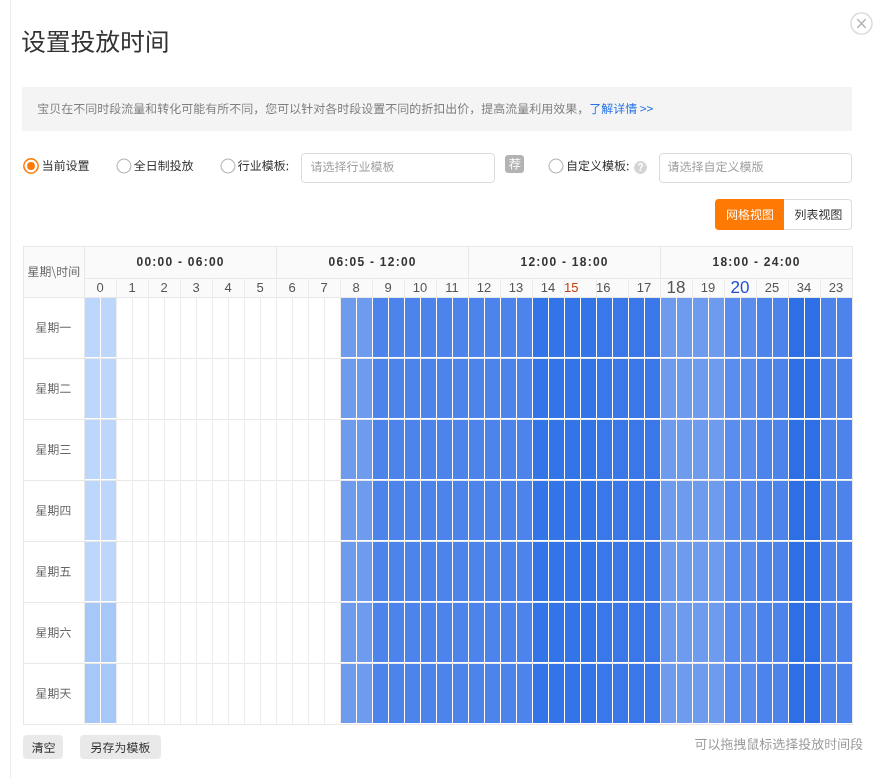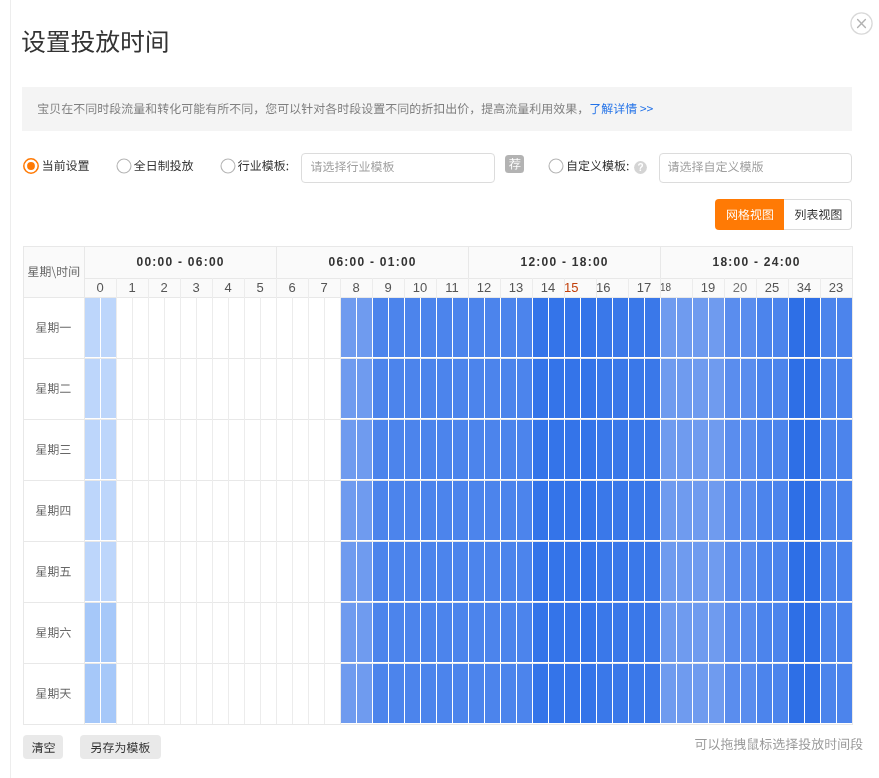--- a/index.html
+++ b/index.html
@@ -61,44 +61,44 @@
 <div class="abs" style="left:715px;top:199px;width:69px;height:31px;background:#ff7a05;border-radius:4px 0 0 4px"></div>
 <svg style="position:absolute;left:726.5px;top:209.0px;overflow:visible" width="45.9" height="11.1" viewBox="1.06 -10.09 45.95 11.06">
     <path d="M2.3 -6.4C2.9 -5.8 3.5 -5.0 4.0 -4.2C3.5 -2.9 2.9 -1.9 2.1 -1.1C2.3 -0.9 2.6 -0.7 2.8 -0.6C3.5 -1.3 4.1 -2.3 4.5 -3.4C4.9 -2.9 5.3 -2.3 5.5 -1.9L6.1 -2.5C5.8 -3.0 5.4 -3.6 4.9 -4.3C5.2 -5.3 5.5 -6.4 5.7 -7.6L4.8 -7.7C4.7 -6.8 4.5 -5.9 4.3 -5.1C3.8 -5.8 3.3 -6.4 2.9 -6.9ZM5.8 -6.4C6.3 -5.8 6.9 -5.0 7.4 -4.2C7.0 -2.9 6.3 -1.8 5.4 -1.0C5.6 -0.9 6.0 -0.6 6.1 -0.5C6.9 -1.2 7.5 -2.2 8.0 -3.4C8.4 -2.7 8.7 -2.1 9.0 -1.5L9.6 -2.1C9.3 -2.7 8.9 -3.5 8.3 -4.3C8.6 -5.3 8.9 -6.4 9.1 -7.6L8.2 -7.7C8.1 -6.8 7.9 -5.9 7.7 -5.1C7.3 -5.7 6.8 -6.3 6.4 -6.9ZM1.1 -9.4V0.9H2.0V-8.5H10.1V-0.2C10.1 -0.0 10.0 0.0 9.8 0.0C9.5 0.1 8.7 0.1 8.0 0.0C8.1 0.3 8.2 0.7 8.3 0.9C9.4 0.9 10.0 0.9 10.4 0.8C10.8 0.6 11.0 0.3 11.0 -0.2V-9.4Z M18.9 -8.0H21.5C21.2 -7.2 20.7 -6.6 20.1 -6.0C19.5 -6.5 19.1 -7.2 18.8 -7.8ZM14.4 -10.1V-7.5H12.6V-6.7H14.3C13.9 -5.0 13.1 -3.1 12.3 -2.1C12.5 -1.9 12.7 -1.5 12.8 -1.3C13.4 -2.1 14.0 -3.4 14.4 -4.8V0.9H15.3V-5.1C15.6 -4.6 16.1 -3.9 16.3 -3.6L16.8 -4.3C16.6 -4.6 15.6 -5.8 15.3 -6.1V-6.7H16.6L16.4 -6.4C16.6 -6.3 16.9 -6.0 17.1 -5.8C17.5 -6.2 17.9 -6.6 18.3 -7.1C18.6 -6.5 19.0 -5.9 19.5 -5.4C18.5 -4.5 17.3 -3.9 16.1 -3.5C16.3 -3.3 16.5 -3.0 16.6 -2.8C16.9 -2.9 17.2 -3.0 17.5 -3.1V1.0H18.4V0.4H21.7V0.9H22.6V-3.2L23.2 -3.0C23.3 -3.3 23.5 -3.6 23.7 -3.8C22.5 -4.1 21.5 -4.7 20.7 -5.4C21.6 -6.3 22.2 -7.3 22.7 -8.6L22.1 -8.8L21.9 -8.8H19.3C19.5 -9.1 19.7 -9.5 19.8 -9.9L19.0 -10.1C18.5 -8.9 17.7 -7.7 16.8 -6.8V-7.5H15.3V-10.1ZM18.4 -0.3V-2.7H21.7V-0.3ZM18.1 -3.4C18.8 -3.8 19.5 -4.3 20.1 -4.8C20.7 -4.3 21.4 -3.8 22.2 -3.4Z M29.4 -9.5V-3.1H30.3V-8.7H34.0V-3.1H34.9V-9.5ZM25.8 -9.6C26.3 -9.2 26.7 -8.5 27.0 -8.1L27.7 -8.6C27.5 -9.0 27.0 -9.6 26.5 -10.1ZM31.6 -7.8V-5.4C31.6 -3.6 31.3 -1.3 28.2 0.3C28.4 0.4 28.7 0.8 28.8 1.0C30.6 0.0 31.6 -1.3 32.1 -2.6V-0.2C32.1 0.6 32.4 0.8 33.2 0.8H34.3C35.3 0.8 35.5 0.3 35.6 -1.6C35.4 -1.7 35.1 -1.8 34.8 -2.0C34.8 -0.2 34.7 0.1 34.3 0.1H33.3C33.0 0.1 32.9 0.0 32.9 -0.3V-3.3H32.3C32.5 -4.0 32.5 -4.8 32.5 -5.4V-7.8ZM24.8 -8.0V-7.2H27.7C27.0 -5.7 25.7 -4.2 24.5 -3.3C24.6 -3.2 24.8 -2.7 24.9 -2.4C25.4 -2.8 25.8 -3.2 26.3 -3.7V0.9H27.1V-4.2C27.6 -3.7 28.1 -3.0 28.3 -2.6L28.9 -3.3C28.7 -3.6 27.8 -4.6 27.4 -5.1C27.9 -5.9 28.4 -6.8 28.8 -7.7L28.3 -8.1L28.1 -8.0Z M40.5 -3.3C41.5 -3.1 42.7 -2.7 43.4 -2.4L43.7 -3.0C43.1 -3.3 41.8 -3.7 40.9 -3.9ZM39.3 -1.8C41.0 -1.6 43.0 -1.1 44.2 -0.7L44.6 -1.4C43.4 -1.8 41.3 -2.3 39.7 -2.4ZM37.0 -9.6V1.0H37.9V0.5H46.1V1.0H47.0V-9.6ZM37.9 -0.3V-8.7H46.1V-0.3ZM41.0 -8.5C40.4 -7.5 39.3 -6.6 38.3 -6.0C38.5 -5.8 38.8 -5.6 38.9 -5.4C39.3 -5.7 39.7 -6.0 40.0 -6.3C40.4 -5.9 40.8 -5.5 41.3 -5.2C40.3 -4.7 39.2 -4.4 38.1 -4.2C38.2 -4.0 38.4 -3.6 38.5 -3.4C39.7 -3.7 41.0 -4.1 42.1 -4.8C43.1 -4.2 44.2 -3.8 45.4 -3.6C45.5 -3.8 45.7 -4.1 45.9 -4.2C44.8 -4.4 43.8 -4.8 42.8 -5.2C43.7 -5.8 44.5 -6.5 45.0 -7.3L44.5 -7.6L44.3 -7.5H41.2C41.4 -7.8 41.6 -8.0 41.7 -8.2ZM40.5 -6.8 40.6 -6.8H43.7C43.3 -6.4 42.7 -6.0 42.1 -5.6C41.5 -5.9 40.9 -6.3 40.5 -6.8Z" fill="#ffffff"></path>
   </svg>
 <div class="abs" style="left:784px;top:199px;width:68px;height:31px;background:#fff;border:1px solid #dcdcdc;border-left:none;border-radius:0 4px 4px 0"></div>
 <svg style="position:absolute;left:794.8px;top:208.9px;overflow:visible" width="46.4" height="11.1" viewBox="0.64 -10.08 46.37 11.10">
     <path d="M7.7 -8.7V-2.0H8.6V-8.7ZM10.2 -10.0V-0.2C10.2 -0.0 10.1 0.0 9.9 0.0C9.7 0.1 9.1 0.1 8.4 0.0C8.6 0.3 8.7 0.7 8.7 0.9C9.7 0.9 10.2 0.9 10.6 0.8C10.9 0.6 11.1 0.3 11.1 -0.2V-10.0ZM2.2 -3.6C2.8 -3.2 3.5 -2.6 4.0 -2.2C3.2 -1.0 2.1 -0.2 0.9 0.3C1.1 0.4 1.4 0.8 1.5 1.0C4.0 -0.1 5.9 -2.5 6.5 -6.6L5.9 -6.8L5.8 -6.8H3.1C3.3 -7.3 3.4 -7.9 3.6 -8.6H6.9V-9.4H0.7V-8.6H2.7C2.3 -6.7 1.6 -5.0 0.6 -3.9C0.8 -3.8 1.2 -3.5 1.3 -3.3C1.9 -4.0 2.4 -4.9 2.8 -5.9H5.5C5.3 -4.8 4.9 -3.8 4.5 -3.0C4.0 -3.4 3.3 -3.9 2.7 -4.3Z M15.0 0.9C15.3 0.8 15.7 0.6 19.1 -0.5C19.0 -0.6 19.0 -1.0 18.9 -1.2L16.0 -0.4V-3.0C16.7 -3.5 17.4 -4.0 17.9 -4.6C18.8 -2.1 20.5 -0.3 23.0 0.6C23.1 0.3 23.4 -0.0 23.6 -0.2C22.4 -0.6 21.4 -1.2 20.6 -1.9C21.3 -2.4 22.2 -3.0 22.9 -3.6L22.2 -4.2C21.6 -3.6 20.8 -3.0 20.1 -2.5C19.5 -3.1 19.1 -3.8 18.8 -4.6H23.2V-5.4H18.4V-6.5H22.3V-7.2H18.4V-8.2H22.8V-9.0H18.4V-10.1H17.5V-9.0H13.3V-8.2H17.5V-7.2H13.9V-6.5H17.5V-5.4H12.8V-4.6H16.8C15.6 -3.6 13.9 -2.7 12.4 -2.2C12.6 -2.0 12.9 -1.7 13.0 -1.5C13.7 -1.7 14.4 -2.0 15.1 -2.4V-0.7C15.1 -0.2 14.8 0.0 14.6 0.1C14.8 0.3 15.0 0.7 15.0 0.9Z M29.4 -9.5V-3.1H30.3V-8.7H34.0V-3.1H34.9V-9.5ZM25.8 -9.6C26.3 -9.2 26.7 -8.5 27.0 -8.1L27.7 -8.6C27.5 -9.0 27.0 -9.6 26.5 -10.1ZM31.6 -7.8V-5.4C31.6 -3.6 31.3 -1.3 28.2 0.3C28.4 0.4 28.7 0.8 28.8 1.0C30.6 0.0 31.6 -1.3 32.1 -2.6V-0.2C32.1 0.6 32.4 0.8 33.2 0.8H34.3C35.3 0.8 35.5 0.3 35.6 -1.6C35.4 -1.7 35.1 -1.8 34.8 -2.0C34.8 -0.2 34.7 0.1 34.3 0.1H33.3C33.0 0.1 32.9 0.0 32.9 -0.3V-3.3H32.3C32.5 -4.0 32.5 -4.8 32.5 -5.4V-7.8ZM24.8 -8.0V-7.2H27.7C27.0 -5.7 25.7 -4.2 24.5 -3.3C24.6 -3.2 24.8 -2.7 24.9 -2.4C25.4 -2.8 25.8 -3.2 26.3 -3.7V0.9H27.1V-4.2C27.6 -3.7 28.1 -3.0 28.3 -2.6L28.9 -3.3C28.7 -3.6 27.8 -4.6 27.4 -5.1C27.9 -5.9 28.4 -6.8 28.8 -7.7L28.3 -8.1L28.1 -8.0Z M40.5 -3.3C41.5 -3.1 42.7 -2.7 43.4 -2.4L43.7 -3.0C43.1 -3.3 41.8 -3.7 40.9 -3.9ZM39.3 -1.8C41.0 -1.6 43.0 -1.1 44.2 -0.7L44.6 -1.4C43.4 -1.8 41.3 -2.3 39.7 -2.4ZM37.0 -9.6V1.0H37.9V0.5H46.1V1.0H47.0V-9.6ZM37.9 -0.3V-8.7H46.1V-0.3ZM41.0 -8.5C40.4 -7.5 39.3 -6.6 38.3 -6.0C38.5 -5.8 38.8 -5.6 38.9 -5.4C39.3 -5.7 39.7 -6.0 40.0 -6.3C40.4 -5.9 40.8 -5.5 41.3 -5.2C40.3 -4.7 39.2 -4.4 38.1 -4.2C38.2 -4.0 38.4 -3.6 38.5 -3.4C39.7 -3.7 41.0 -4.1 42.1 -4.8C43.1 -4.2 44.2 -3.8 45.4 -3.6C45.5 -3.8 45.7 -4.1 45.9 -4.2C44.8 -4.4 43.8 -4.8 42.8 -5.2C43.7 -5.8 44.5 -6.5 45.0 -7.3L44.5 -7.6L44.3 -7.5H41.2C41.4 -7.8 41.6 -8.0 41.7 -8.2ZM40.5 -6.8 40.6 -6.8H43.7C43.3 -6.4 42.7 -6.0 42.1 -5.6C41.5 -5.9 40.9 -6.3 40.5 -6.8Z" fill="#333333"></path>
   </svg>
 <div class="abs" style="left:23px;top:246px;width:829px;height:51px;background:#fafafa"></div>
 <div class="abs" style="left:84px;top:246px;width:192px;height:32px;line-height:32px;text-align:center;font-size:12px;font-weight:bold;letter-spacing:1.25px;padding-left:1.25px;color:#333">00:00 - 06:00</div>
-<div class="abs" style="left:276px;top:246px;width:192px;height:32px;line-height:32px;text-align:center;font-size:12px;font-weight:bold;letter-spacing:1.25px;padding-left:1.25px;color:#333">06:00 - 01:00</div>
+<div class="abs" style="left:276px;top:246px;width:192px;height:32px;line-height:32px;text-align:center;font-size:12px;font-weight:bold;letter-spacing:1.25px;padding-left:1.25px;color:#333">06:05 - 12:00</div>
 <div class="abs" style="left:468px;top:246px;width:192px;height:32px;line-height:32px;text-align:center;font-size:12px;font-weight:bold;letter-spacing:1.25px;padding-left:1.25px;color:#333">12:00 - 18:00</div>
 <div class="abs" style="left:660px;top:246px;width:192px;height:32px;line-height:32px;text-align:center;font-size:12px;font-weight:bold;letter-spacing:1.25px;padding-left:1.25px;color:#333">18:00 - 24:00</div>
 <div class="abs" style="left:84px;top:278px;width:32px;height:19px;line-height:19px;text-align:center;font-size:13px;color:#555555">0</div>
 <div class="abs" style="left:116px;top:278px;width:32px;height:19px;line-height:19px;text-align:center;font-size:13px;color:#555555">1</div>
 <div class="abs" style="left:148px;top:278px;width:32px;height:19px;line-height:19px;text-align:center;font-size:13px;color:#555555">2</div>
 <div class="abs" style="left:180px;top:278px;width:32px;height:19px;line-height:19px;text-align:center;font-size:13px;color:#555555">3</div>
 <div class="abs" style="left:212px;top:278px;width:32px;height:19px;line-height:19px;text-align:center;font-size:13px;color:#555555">4</div>
 <div class="abs" style="left:244px;top:278px;width:32px;height:19px;line-height:19px;text-align:center;font-size:13px;color:#555555">5</div>
 <div class="abs" style="left:276px;top:278px;width:32px;height:19px;line-height:19px;text-align:center;font-size:13px;color:#555555">6</div>
 <div class="abs" style="left:308px;top:278px;width:32px;height:19px;line-height:19px;text-align:center;font-size:13px;color:#555555">7</div>
 <div class="abs" style="left:340px;top:278px;width:32px;height:19px;line-height:19px;text-align:center;font-size:13px;color:#555555">8</div>
 <div class="abs" style="left:372px;top:278px;width:32px;height:19px;line-height:19px;text-align:center;font-size:13px;color:#555555">9</div>
 <div class="abs" style="left:404px;top:278px;width:32px;height:19px;line-height:19px;text-align:center;font-size:13px;color:#555555">10</div>
 <div class="abs" style="left:436px;top:278px;width:32px;height:19px;line-height:19px;text-align:center;font-size:13px;color:#555555">11</div>
 <div class="abs" style="left:468px;top:278px;width:32px;height:19px;line-height:19px;text-align:center;font-size:13px;color:#555555">12</div>
 <div class="abs" style="left:500px;top:278px;width:32px;height:19px;line-height:19px;text-align:center;font-size:13px;color:#555555">13</div>
 <div class="abs" style="left:532px;top:278px;width:32px;height:19px;line-height:19px;text-align:center;font-size:13px;color:#555555">14</div>
 <div class="abs" style="left:564px;top:278px;width:32px;height:19px;line-height:19px;text-align:left;font-size:13px;color:#c2410c">15</div>
 <div class="abs" style="left:596px;top:278px;width:32px;height:19px;line-height:19px;text-align:left;font-size:13px;color:#555555">16</div>
 <div class="abs" style="left:628px;top:278px;width:32px;height:19px;line-height:19px;text-align:center;font-size:13px;color:#555555">17</div>
-<div class="abs" style="left:660px;top:278px;width:32px;height:19px;line-height:19px;font-size:10px;color:#555555">18</div>
+<div class="abs" style="left:660px;top:278px;width:32px;height:19px;line-height:19px;text-align:center;font-size:17px;color:#555555">18</div>
 <div class="abs" style="left:692px;top:278px;width:32px;height:35px;line-height:19px;text-align:center;font-size:13px;color:#555555">19</div>
-<div class="abs" style="left:724px;top:278px;width:32px;height:19px;line-height:19px;text-align:center;font-size:13px;color:#737373">20</div>
+<div class="abs" style="left:724px;top:278px;width:32px;height:19px;line-height:19px;text-align:center;font-size:17px;color:#1d4ed8">20</div>
 <div class="abs" style="left:756px;top:278px;width:32px;height:19px;line-height:19px;text-align:center;font-size:13px;color:#555555">25</div>
 <div class="abs" style="left:788px;top:278px;width:32px;height:19px;line-height:19px;text-align:center;font-size:13px;color:#555555">34</div>
 <div class="abs" style="left:820px;top:278px;width:32px;height:19px;line-height:19px;text-align:center;font-size:13px;color:#555555">23</div>
 <svg style="position:absolute;left:28.0px;top:265.9px;overflow:visible" width="51.1" height="12.2" viewBox="0.60 -10.02 51.06 12.17">
     <path d="M2.9 -7.1H9.1V-6.0H2.9ZM2.9 -8.9H9.1V-7.8H2.9ZM2.0 -9.6V-5.3H10.0V-9.6ZM2.8 -5.3C2.3 -4.3 1.5 -3.2 0.6 -2.5C0.8 -2.4 1.2 -2.1 1.4 -2.0C1.8 -2.3 2.2 -2.8 2.6 -3.3H5.5V-2.2H2.2V-1.5H5.5V-0.1H0.8V0.6H11.2V-0.1H6.5V-1.5H10.0V-2.2H6.5V-3.3H10.5V-4.1H6.5V-5.1H5.5V-4.1H3.1C3.3 -4.4 3.5 -4.7 3.7 -5.1Z M14.1 -1.7C13.8 -0.9 13.1 -0.1 12.5 0.4C12.7 0.6 13.0 0.8 13.2 1.0C13.9 0.4 14.6 -0.6 15.0 -1.5ZM15.9 -1.3C16.3 -0.8 16.9 0.0 17.1 0.5L17.8 0.1C17.6 -0.4 17.0 -1.2 16.5 -1.7ZM22.3 -8.7V-6.7H19.8V-8.7ZM19.0 -9.5V-5.1C19.0 -3.4 18.9 -1.1 17.9 0.5C18.1 0.6 18.4 0.9 18.6 1.0C19.3 -0.1 19.6 -1.7 19.7 -3.1H22.3V-0.2C22.3 -0.0 22.2 0.0 22.0 0.0C21.8 0.1 21.2 0.1 20.6 0.0C20.7 0.3 20.8 0.7 20.9 0.9C21.8 0.9 22.3 0.9 22.7 0.7C23.0 0.6 23.1 0.3 23.1 -0.2V-9.5ZM22.3 -5.9V-3.9H19.8C19.8 -4.4 19.8 -4.8 19.8 -5.1V-5.9ZM16.6 -9.9V-8.5H14.5V-9.9H13.6V-8.5H12.6V-7.7H13.6V-2.8H12.5V-2.0H18.4V-2.8H17.5V-7.7H18.4V-8.5H17.5V-9.9ZM14.5 -7.7H16.6V-6.6H14.5ZM14.5 -5.9H16.6V-4.7H14.5ZM14.5 -4.0H16.6V-2.8H14.5Z M27.8 2.1H28.6L25.0 -9.5H24.2Z M34.4 -5.4C35.0 -4.5 35.8 -3.2 36.2 -2.5L37.0 -3.0C36.6 -3.7 35.8 -4.9 35.1 -5.8ZM32.6 -4.8V-2.1H30.5V-4.8ZM32.6 -5.6H30.5V-8.3H32.6ZM29.7 -9.1V-0.3H30.5V-1.3H33.4V-9.1ZM37.9 -10.0V-7.7H34.0V-6.8H37.9V-0.4C37.9 -0.2 37.8 -0.1 37.5 -0.1C37.3 -0.0 36.4 -0.0 35.4 -0.1C35.6 0.2 35.7 0.6 35.8 0.8C37.0 0.8 37.8 0.8 38.2 0.7C38.6 0.5 38.8 0.3 38.8 -0.4V-6.8H40.2V-7.7H38.8V-10.0Z M41.8 -7.4V1.0H42.7V-7.4ZM42.0 -9.5C42.5 -9.0 43.2 -8.2 43.4 -7.7L44.2 -8.2C43.9 -8.7 43.2 -9.4 42.7 -9.9ZM45.3 -3.5H48.1V-1.9H45.3ZM45.3 -5.9H48.1V-4.3H45.3ZM44.4 -6.6V-1.2H49.0V-6.6ZM44.9 -9.4V-8.6H50.7V-0.1C50.7 0.0 50.7 0.1 50.5 0.1C50.4 0.1 49.9 0.1 49.4 0.1C49.5 0.3 49.6 0.7 49.7 0.9C50.4 0.9 50.9 0.9 51.2 0.8C51.6 0.6 51.7 0.4 51.7 -0.1V-9.4Z" fill="#666666"></path>
   </svg>
 <svg style="position:absolute;left:36.1px;top:322.0px;overflow:visible" width="34.9" height="10.9" viewBox="0.60 -9.94 34.92 10.94">
     <path d="M2.9 -7.1H9.1V-6.0H2.9ZM2.9 -8.9H9.1V-7.8H2.9ZM2.0 -9.6V-5.3H10.0V-9.6ZM2.8 -5.3C2.3 -4.3 1.5 -3.2 0.6 -2.5C0.8 -2.4 1.2 -2.1 1.4 -2.0C1.8 -2.3 2.2 -2.8 2.6 -3.3H5.5V-2.2H2.2V-1.5H5.5V-0.1H0.8V0.6H11.2V-0.1H6.5V-1.5H10.0V-2.2H6.5V-3.3H10.5V-4.1H6.5V-5.1H5.5V-4.1H3.1C3.3 -4.4 3.5 -4.7 3.7 -5.1Z M14.1 -1.7C13.8 -0.9 13.1 -0.1 12.5 0.4C12.7 0.6 13.0 0.8 13.2 1.0C13.9 0.4 14.6 -0.6 15.0 -1.5ZM15.9 -1.3C16.3 -0.8 16.9 0.0 17.1 0.5L17.8 0.1C17.6 -0.4 17.0 -1.2 16.5 -1.7ZM22.3 -8.7V-6.7H19.8V-8.7ZM19.0 -9.5V-5.1C19.0 -3.4 18.9 -1.1 17.9 0.5C18.1 0.6 18.4 0.9 18.6 1.0C19.3 -0.1 19.6 -1.7 19.7 -3.1H22.3V-0.2C22.3 -0.0 22.2 0.0 22.0 0.0C21.8 0.1 21.2 0.1 20.6 0.0C20.7 0.3 20.8 0.7 20.9 0.9C21.8 0.9 22.3 0.9 22.7 0.7C23.0 0.6 23.1 0.3 23.1 -0.2V-9.5ZM22.3 -5.9V-3.9H19.8C19.8 -4.4 19.8 -4.8 19.8 -5.1V-5.9ZM16.6 -9.9V-8.5H14.5V-9.9H13.6V-8.5H12.6V-7.7H13.6V-2.8H12.5V-2.0H18.4V-2.8H17.5V-7.7H18.4V-8.5H17.5V-9.9ZM14.5 -7.7H16.6V-6.6H14.5ZM14.5 -5.9H16.6V-4.7H14.5ZM14.5 -4.0H16.6V-2.8H14.5Z M24.5 -5.2V-4.2H35.5V-5.2Z" fill="#666666"></path>
   </svg>
 <svg style="position:absolute;left:36.1px;top:383.0px;overflow:visible" width="34.7" height="10.9" viewBox="0.60 -9.94 34.74 10.94">

